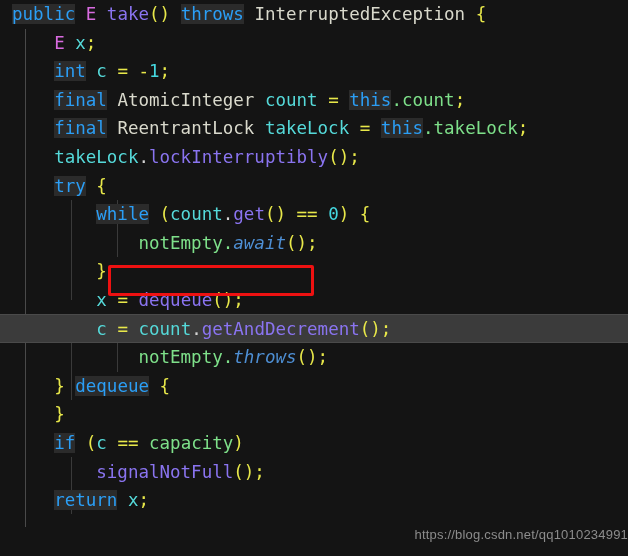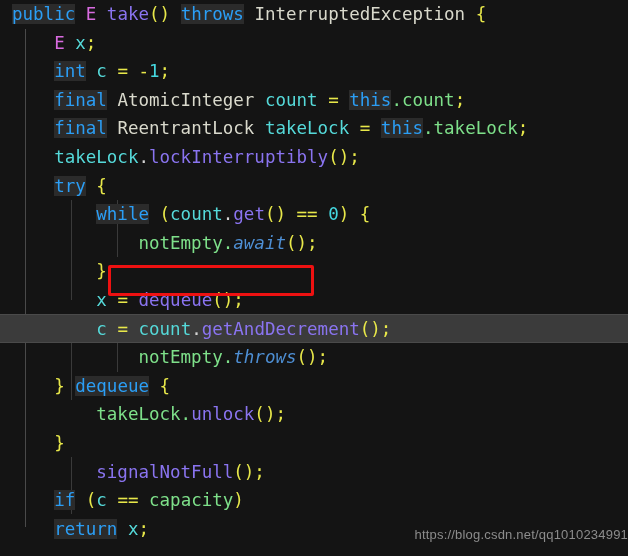--- a/index.html
+++ b/index.html
@@ -140,27 +140,26 @@
 
     <div class="line"><span class="t-plain">        </span><span class="t-local">x</span><span class="t-plain"> </span><span class="t-punct">=</span><span class="t-plain"> </span><span class="t-method">dequeue</span><span class="t-punct">();</span></div>
 
     <div class="line"><span class="t-plain">        </span><span class="t-local">c</span><span class="t-plain"> </span><span class="t-punct">=</span><span class="t-plain"> </span><span class="t-local">count</span><span class="t-plain">.</span><span class="t-method">getAndDecrement</span><span class="t-punct">();</span></div>
 
 
     <div class="line"><span class="t-plain">            </span><span class="t-field">notEmpty</span><span class="t-dot">.</span><span class="t-ifacem">throws</span><span class="t-punct">();</span></div>
 
     <div class="line"><span class="t-plain">    </span><span class="t-punct">}</span><span class="t-plain"> </span><span class="t-kwbg">dequeue</span><span class="t-plain"> </span><span class="t-punct">{</span></div>
 
-    <div class="line"><span class="t-plain">        </span><span class="t-field">takeLock</span><span class="t-dot">.</span><span class="t-method">unlock</span><span class="t-punct">();</span></div>
 
     <div class="line"><span class="t-plain">    </span><span class="t-punct">}</span></div>
 
+    <div class="line"><span class="t-plain">    </span><span class="t-kwbg">if</span><span class="t-plain"> </span><span class="t-punct">(</span><span class="t-local">c</span><span class="t-plain"> </span><span class="t-punct">==</span><span class="t-plain"> </span><span class="t-field">capacity</span><span class="t-punct">)</span></div>
+
     <div class="line"><span class="t-plain">        </span><span class="t-method">signalNotFull</span><span class="t-punct">();</span></div>
-
-    <div class="line"><span class="t-plain">    </span><span class="t-kwbg">if</span><span class="t-plain"> </span><span class="t-punct">(</span><span class="t-local">c</span><span class="t-plain"> </span><span class="t-punct">==</span><span class="t-plain"> </span><span class="t-field">capacity</span><span class="t-punct">)</span></div>
 
     <div class="line"><span class="t-plain">    </span><span class="t-kwbg">return</span><span class="t-plain"> </span><span class="t-local">x</span><span class="t-punct">;</span></div>
 
   </div>
 
   <div class="red-box" style="left:108px; top:265px; width:206px; height:31px;"></div>
 
   <div class="watermark">https://blog.csdn.net/qq1010234991</div>
 
 </div>

